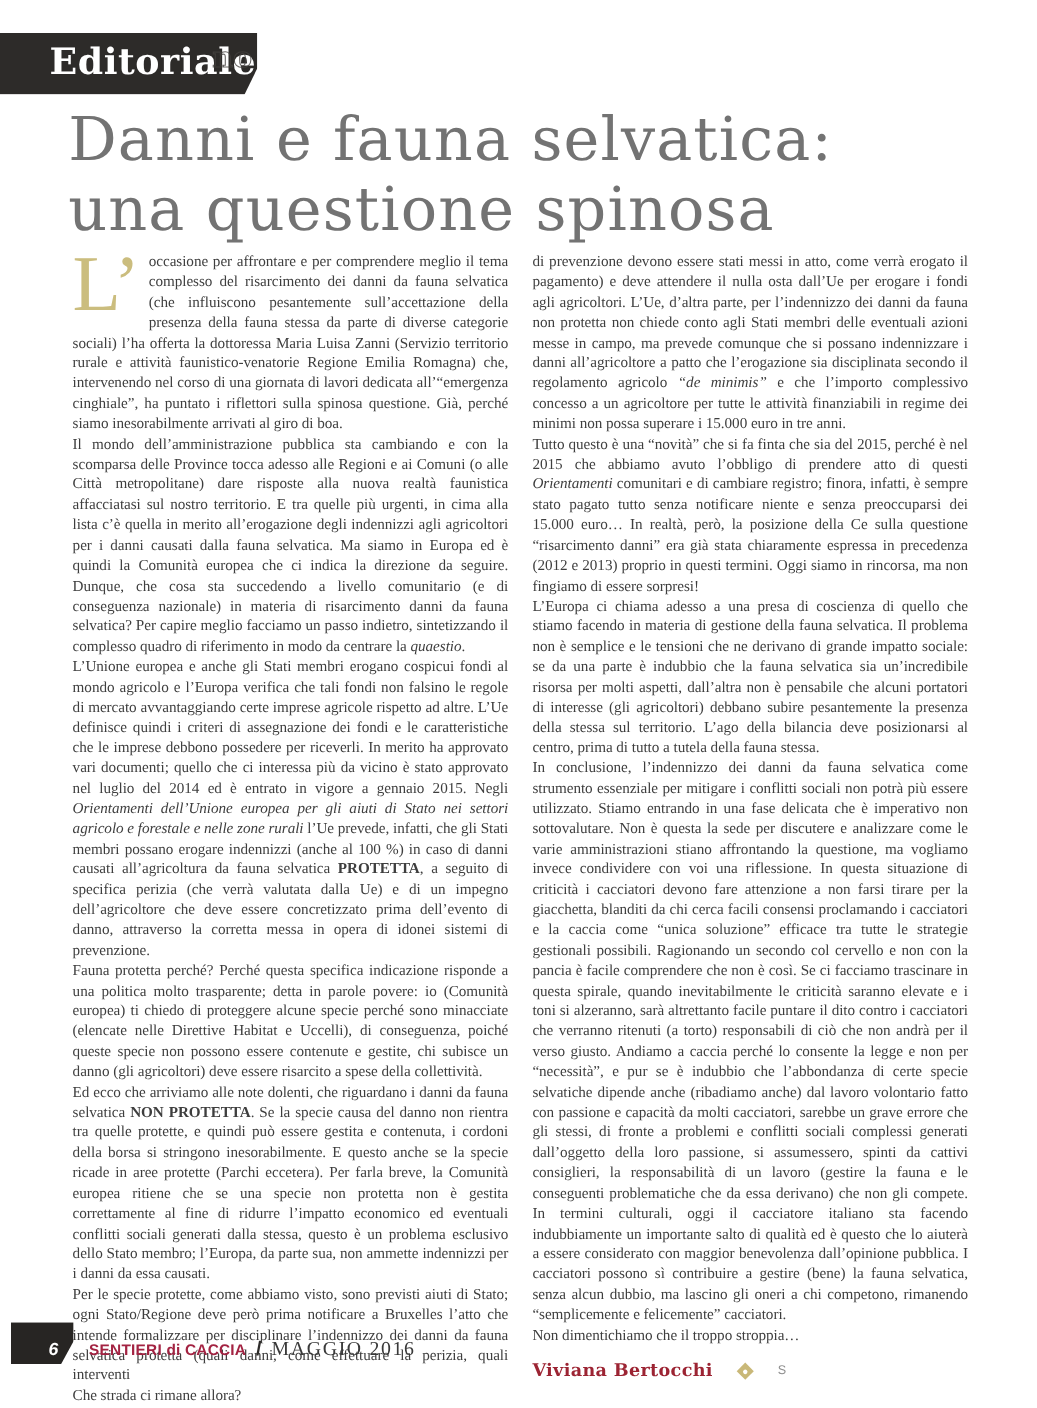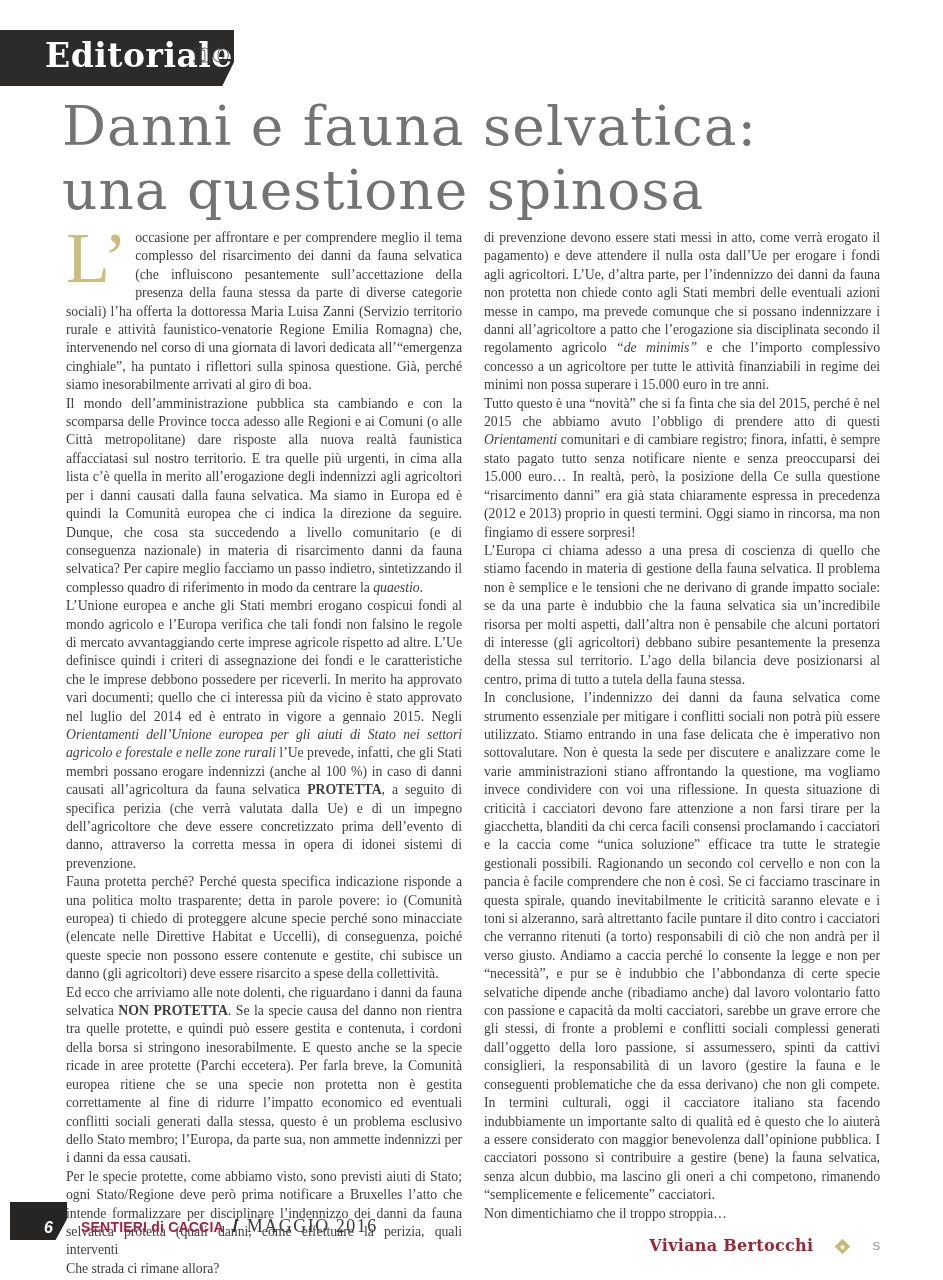--- a/index.html
+++ b/index.html
@@ -25,21 +25,21 @@
   .columns{position:absolute;left:66px;top:229px;width:814px;display:flex;gap:22px;}
   .col{width:396px;text-align:justify;font-size:13.8px;line-height:18.4px;color:#3e3e3e;
        letter-spacing:-.05px;hyphens:auto;-webkit-hyphens:auto;}
   .col p{margin:0;}
   .col em{font-style:italic;}
   .col strong{font-weight:700;}
   .dropcap{float:left;font-size:72px;line-height:55px;height:55px;padding:2px 8px 0 0;
        color:#cbbd7e;}
 
   
-  .author-line{margin-top:14px;display:flex;justify-content:flex-end;align-items:center;gap:24px;}
+  .author-line{margin-top:14px;display:flex;align-items:center;gap:24px;}
   .author-name{font-family:"DejaVu Serif",serif;font-weight:700;font-size:16px;color:#9c2433;
        letter-spacing:.3px;}
   .end-mark{display:inline-block;width:11px;height:11px;background:#c9b878;
        transform:rotate(45deg);position:relative;flex:0 0 auto;}
   .end-mark::after{content:"";position:absolute;left:3.5px;top:3.5px;width:4px;height:4px;
        background:#ffffff;border-radius:50%;}
   .end-mark-letter{font-family:"Liberation Sans",sans-serif;font-size:11.5px;color:#8f8f8f;}
 
   
   .footer{position:absolute;left:10px;top:1202px;height:38px;display:flex;align-items:flex-end;}

